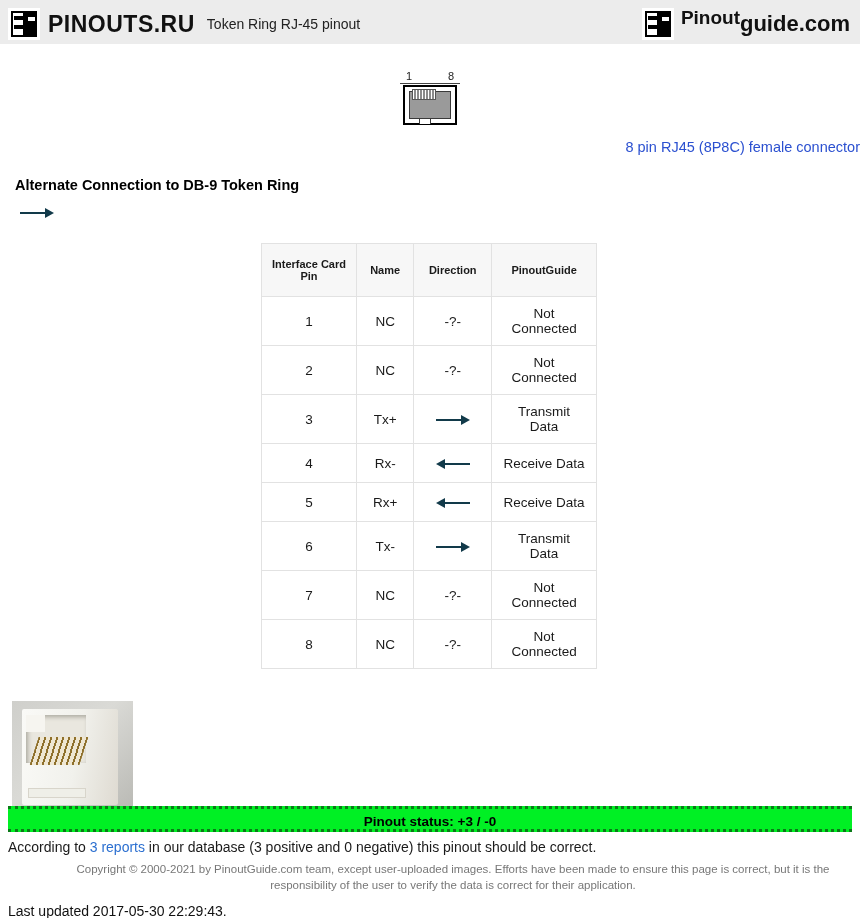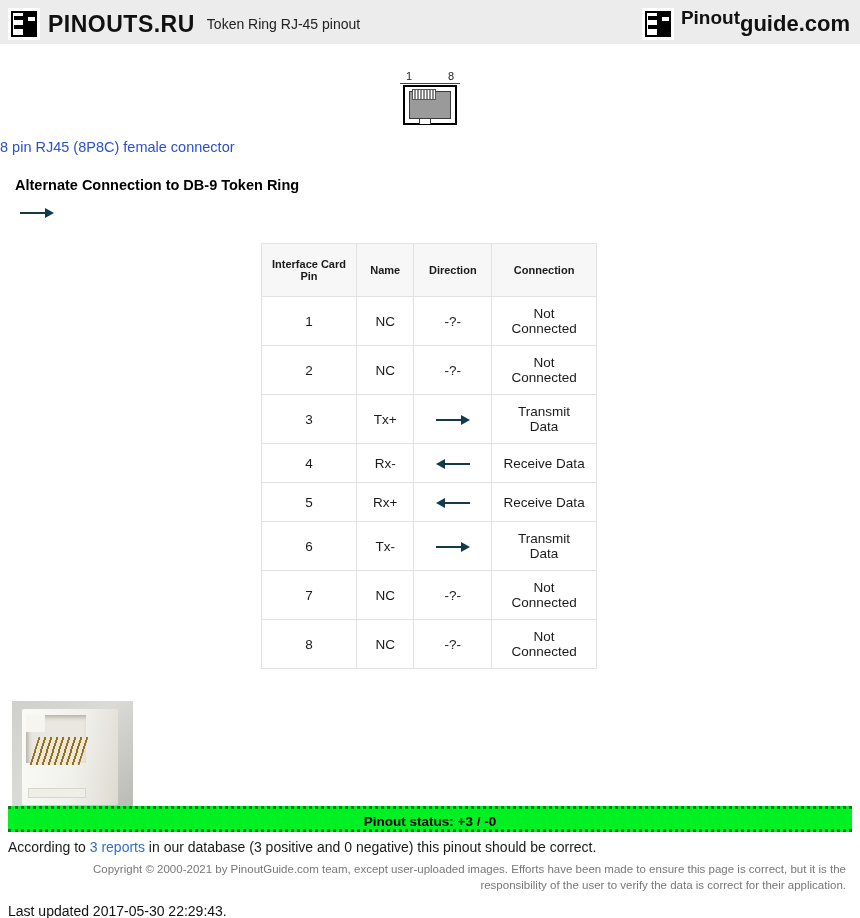--- a/index.html
+++ b/index.html
@@ -165,21 +165,21 @@
     height: 6px;
     background: #ffffff;
     border: 1px solid #3a3a3a;
     border-bottom: none;
     box-sizing: border-box;
   }
   .conn-caption {
     margin-top: 14px;
     font-size: 14.5px;
     color: #2b50d0;
-    text-align: left;
+    text-align: right;
   }
   .conn-caption a { color: #2b50d0; text-decoration: none; }
 
   
   .section-heading {
     margin: 22px 0 0 15px;
     font-size: 14.5px;
     font-weight: bold;
     color: #000;
   }
@@ -318,21 +318,21 @@
     font-size: 14px;
     color: #1a1a1a;
   }
   .status-note a { color: #2b6fd0; text-decoration: none; }
 
   
   .footer-area { position: absolute; left: 0; right: 0; top: 862px; }
   .copyright {
     font-size: 11.5px;
     color: #777777;
-    text-align: right;
+    text-align: center;
     line-height: 1.35;
     padding: 0 14px 0 60px;
   }
   .last-updated {
     margin: 10px 0 0 8px;
     font-size: 14px;
     color: #111;
   }
 </style>
 </head>
@@ -394,21 +394,21 @@
   </span>
 </div>
 
 <div class="table-wrap">
   <table class="pinout">
     <thead>
       <tr>
         <th class="col-pin">Interface Card Pin</th>
         <th class="col-name">Name</th>
         <th class="col-dir">Direction</th>
-        <th class="col-desc">Connection</th>
+        <th class="col-desc">PinoutGuide</th>
       </tr>
     </thead>
     <tbody>
 
       <tr>
         <td>1</td>
         <td>NC</td>
         <td>-?-</td>
         <td class="col-desc">Not Connected</td>
       </tr>

